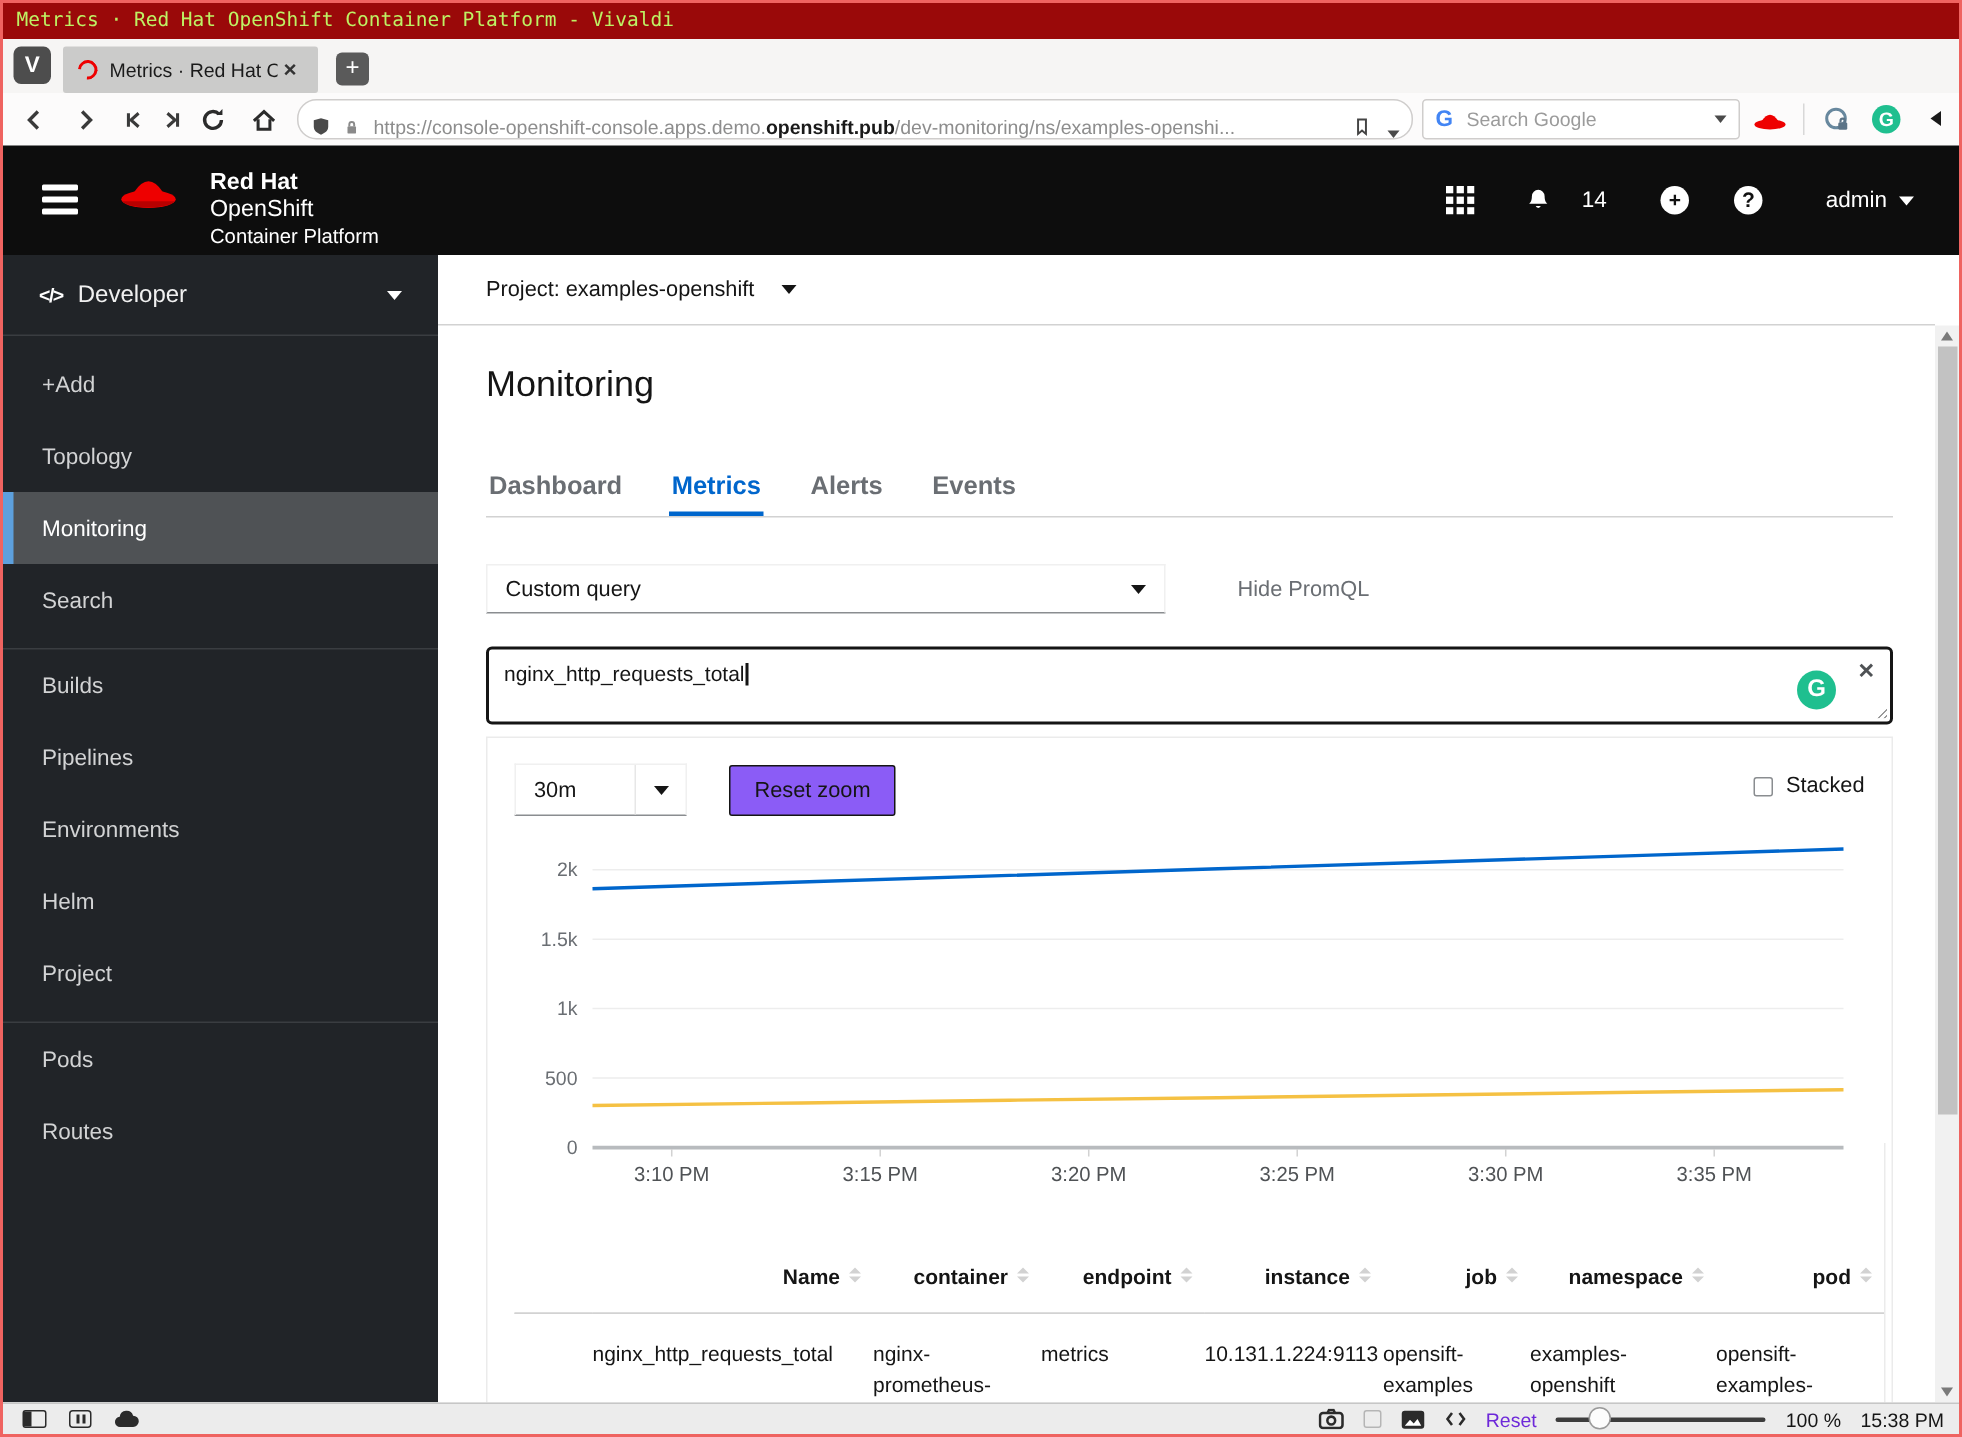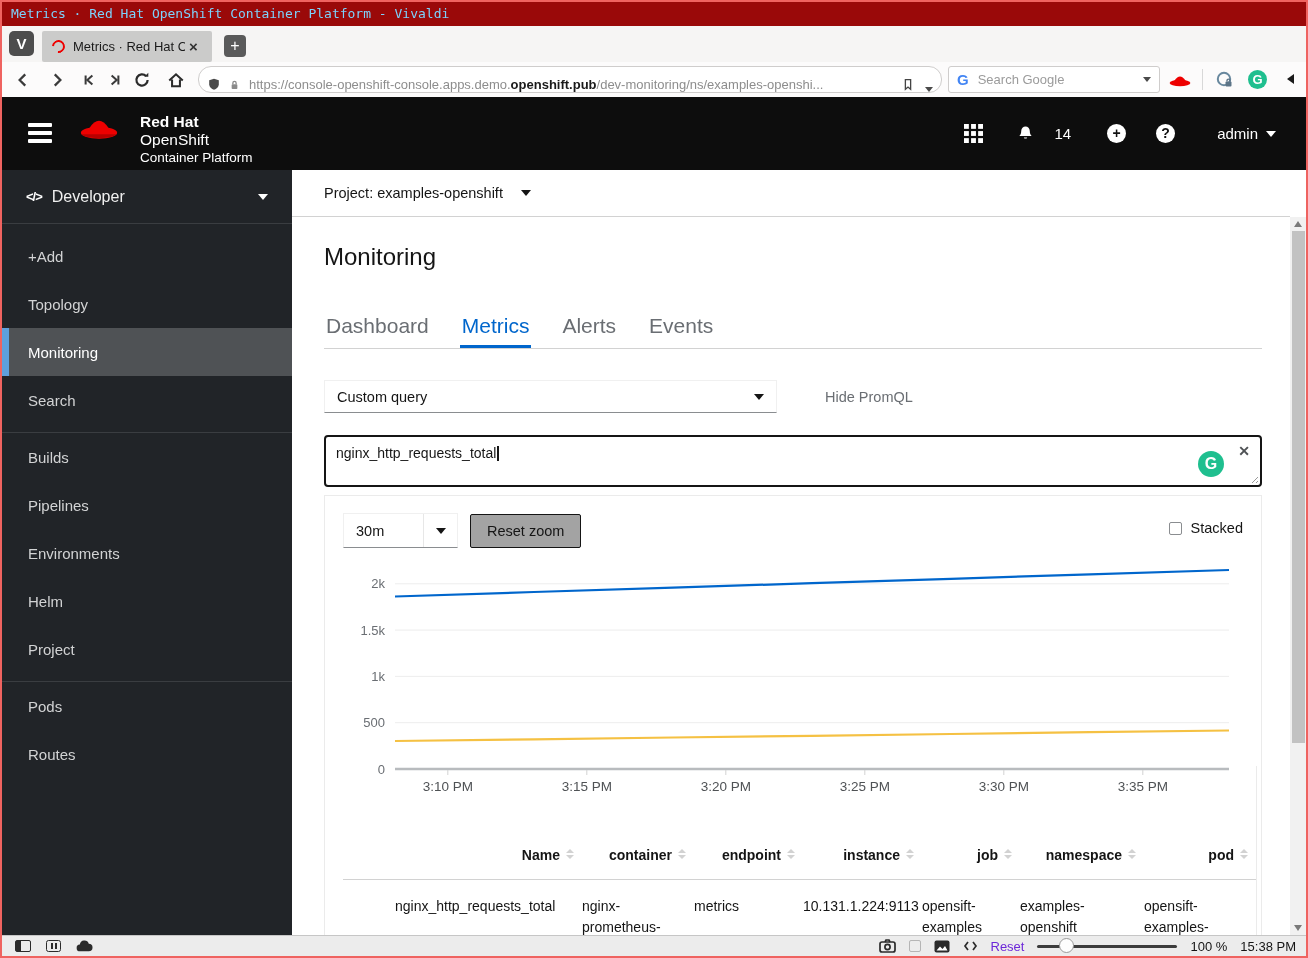--- a/index.html
+++ b/index.html
@@ -1,20 +1,20 @@
 <!DOCTYPE html>
 <html><head>
 <meta charset="utf-8">
 <style>
   * { margin:0; padding:0; box-sizing:border-box; }
   html,body { width:1308px; height:958px; font-family:"Liberation Sans",sans-serif; background:#fff; overflow:hidden; }
   .window { position:absolute; inset:0; border:2px solid #ef6360; }
 
   
-  .titlebar { position:absolute; left:0; top:0; right:0; height:24px; background:#9a0909; color:#7dd3fc;
+  .titlebar { position:absolute; left:0; top:0; right:0; height:24px; background:#9a0909; color:#bef264;
     font-family:"DejaVu Sans Mono",monospace; font-size:13px; line-height:24px; padding-left:9px; }
 
   
   .tabbar { position:absolute; left:0; top:24px; right:0; height:36px; background:#f6f5f4; }
   .vivaldi-btn { position:absolute; left:7px; top:5px; width:25px; height:25px; background:#4d4d4d; border-radius:5px;
     color:#fff; font-weight:bold; font-size:15px; text-align:center; line-height:25px; }
   .tab { position:absolute; left:40px; top:5px; width:170px; height:31px; background:#cbcbca; border-radius:2px;
     display:flex; align-items:center; padding:0 6px 0 10px; }
   .tab-favicon { width:13px; height:13px; border:2.5px solid #e00; border-radius:50%; border-left-color:transparent; transform:rotate(-40deg); flex:none; }
   .tab-title { font-size:13px; color:#1a1a1a; margin-left:8px; white-space:nowrap; overflow:hidden; width:112px; }
@@ -68,21 +68,21 @@
   .nav-item.active { background:#4f5255; border-left:7px solid #5da0dd; padding-left:19px; color:#fff; }
 
   
   .content { position:absolute; left:290px; top:0; width:998px; height:100%; background:#fff; }
   .project-bar { height:47px; border-bottom:1px solid #d2d2d2; display:flex; align-items:center; padding-left:32px; font-size:14.5px; color:#151515; }
   .project-bar .caret-b { margin-left:18px; }
   .caret-b { width:0; height:0; border-left:5px solid transparent; border-right:5px solid transparent; border-top:6px solid #151515; display:inline-block; }
   .page { padding:26px 28px 0 32px; }
   h1.page-title { font-size:24px; font-weight:500; color:#151515; }
   .tabs { display:flex; gap:29px; margin-top:34px; border-bottom:1px solid #d2d2d2; }
-  .tabs .tab-item { padding:9px 2px 10px; font-size:21px; color:#6a6e73; }
+  .tabs .tab-item { padding:9px 2px 10px; font-size:17px; color:#6a6e73;font-weight:bold; }
   .tabs .tab-item.active { color:#0066cc; border-bottom:3px solid #0066cc; padding-bottom:7px; }
 
   .query-row { margin-top:31px; display:flex; align-items:center; }
   .pf-select { width:453px; height:33px; background:#fff; border:1px solid #f0f0f0; border-bottom-color:#8a8d90;
     display:flex; align-items:center; padding:0 12px; font-size:14.5px; color:#151515; }
   .pf-select .caret-b { margin-left:auto; }
   .promql-toggle { margin-left:48px; font-size:14.5px; color:#6a6e73; }
 
   .query-box { position:relative; margin-top:22px; width:938px; height:52px; border:2px solid #151515; border-radius:4px; background:#fff;
     font-size:14px; color:#151515; padding:8px 10px; }
@@ -91,21 +91,21 @@
   .qb-clear { position:absolute; right:10px; top:6px; font-size:14px; font-weight:bold; color:#4f5255; }
   .qb-resize { position:absolute; right:2px; bottom:2px; width:9px; height:9px;
     background:repeating-linear-gradient(135deg,transparent 0 2px,#9a9a9a 2px 3px); clip-path:polygon(100% 0,100% 100%,0 100%); }
 
   .card { margin-top:8px; width:938px; height:640px; border:1px solid #ebebeb; padding:17px 0 0 18px; position:relative; }
   .controls { display:flex; align-items:center; }
   .span-select { width:115px; height:35px; background:#fff; border:1px solid #f0f0f0; border-bottom-color:#8a8d90;
     display:flex; align-items:center; font-size:14.5px; color:#151515; }
   .span-select .txt { padding:0 12px; flex:1; }
   .span-select .caret-zone { width:34px; height:100%; border-left:1px solid #e7e7e7; display:flex; align-items:center; justify-content:center; }
-  .btn-reset { margin-left:12px; height:34px; padding:0 16px; background:#a3a3a3; border:1px solid #151515; border-radius:2px; font-size:14.5px; color:#151515;
+  .btn-reset { margin-left:28px; height:34px; padding:0 16px; background:#8b5cf6; border:1px solid #151515; border-radius:2px; font-size:14.5px; color:#151515;
     display:flex; align-items:center; }
   .stacked { position:absolute; right:18px; top:24px; display:flex; align-items:center; gap:9px; font-size:14.5px; color:#151515; }
   .checkbox { width:13px; height:13px; border:1px solid #8a8d90; border-radius:2px; background:#fff; }
 
   .chart { position:relative; margin-top:10px; height:245px; }
   .chart svg { position:absolute; left:0; top:0; }
   .chart text { font-family:"Liberation Sans",sans-serif; }
 
   .metrics-table { margin-top:32px; width:913px; border-collapse:collapse; table-layout:fixed; }
   .metrics-table th { text-align:right; font-size:14px; color:#151515; font-weight:bold; padding:12px 8px 16px 0; border-bottom:1px solid #d2d2d2; }

